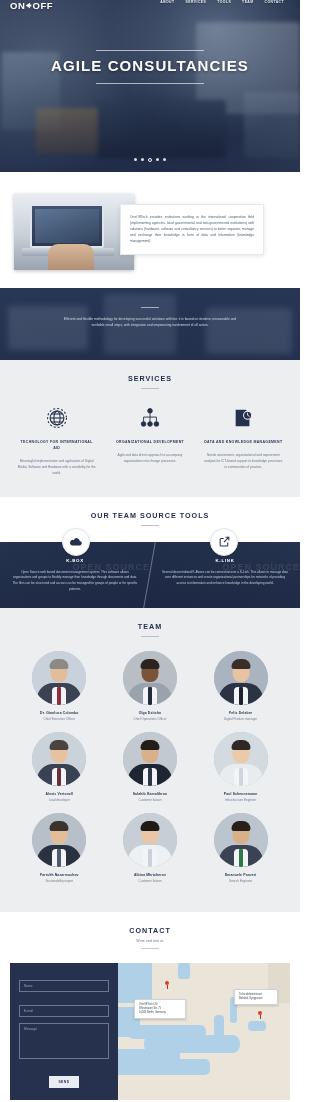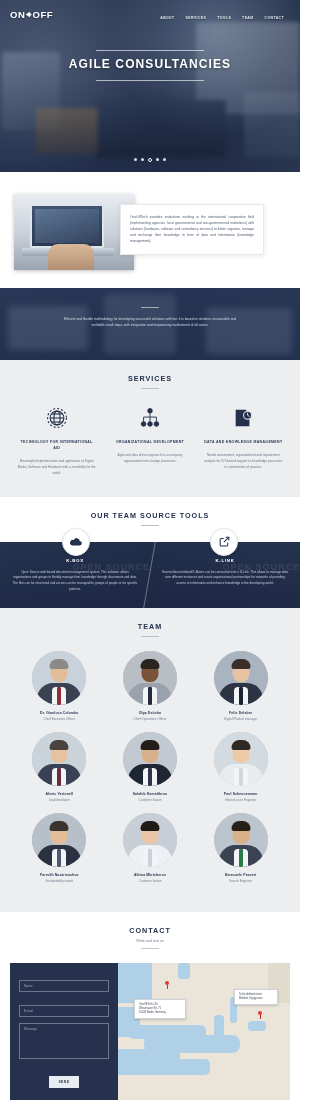--- a/index.html
+++ b/index.html
@@ -28,21 +28,21 @@
   .hp { position:absolute; border-radius:3px; filter: blur(2px); }
   .hp1 { left:2px; top:52px; width:58px; height:78px; background:linear-gradient(160deg,#7d8ea4,#3a4a63); }
   .hp2 { left:196px; top:22px; width:104px; height:92px; background:linear-gradient(200deg,#cfd8e2,#7e8ea3); opacity:.5;}
   .hp3 { left:96px; top:100px; width:130px; height:58px; background:linear-gradient(180deg,#2c3a55,#141d30); }
   .hp4 { left:36px; top:108px; width:62px; height:46px; background:linear-gradient(180deg,#c08a3e,#5a4020); opacity:.5;}
   .hp5 { left:244px; top:92px; width:56px; height:66px; background:linear-gradient(180deg,#9aa9bc,#46556e); opacity:.45;}
 
   .topbar {
     position: relative; z-index: 5;
     height: 20px;
-    display: flex; align-items: flex-end;
+    display: flex; align-items: flex-start;
     padding: 0 10px;
   }
   .logo { display:flex; align-items:center; gap:0px; }
   .logo-text {
     color:#fff; font-weight:700; font-size:9.5px; letter-spacing:.6px;
     text-shadow:0 1px 2px rgba(0,0,0,.35);
     display:flex; align-items:center;
   }
   .logo-arrow{
     display:inline-block; width:7px; height:7px; margin:0 0px;
@@ -55,21 +55,21 @@
     text-transform:uppercase; cursor:pointer; white-space:nowrap;
     text-shadow:0 1px 1px rgba(0,0,0,.4);
   }
 
   .hero-center {
     position:absolute; left:0; right:0; top:50px; z-index:4;
     text-align:center;
   }
   .hero-rule { width:108px; height:1px; background:rgba(255,255,255,.62); margin:0 auto; }
   .hero-title {
-    color:#fff; font-size:12px; font-weight:700; letter-spacing:1.1px;
+    color:#fff; font-size:15px; font-weight:700; letter-spacing:1.1px;
     margin:6px 0 9px; text-shadow:0 1px 3px rgba(0,0,0,.45);
   }
   .hero-sub {
     color:#e3eaf3; font-size:7.6px; letter-spacing:.35px; font-weight:400;
     margin-bottom:6px; text-shadow:0 1px 3px rgba(0,0,0,.45);
   }
   .hero-dots { position:absolute; left:0; right:0; bottom:10px; display:flex; justify-content:center; gap:4px; z-index:6; }
   .dot { width:3px; height:3px; border-radius:50%; background:rgba(255,255,255,.85); cursor:pointer; }
   .dot.active { background:transparent; border:1px solid rgba(255,255,255,.95); width:4px; height:4px; }
 

